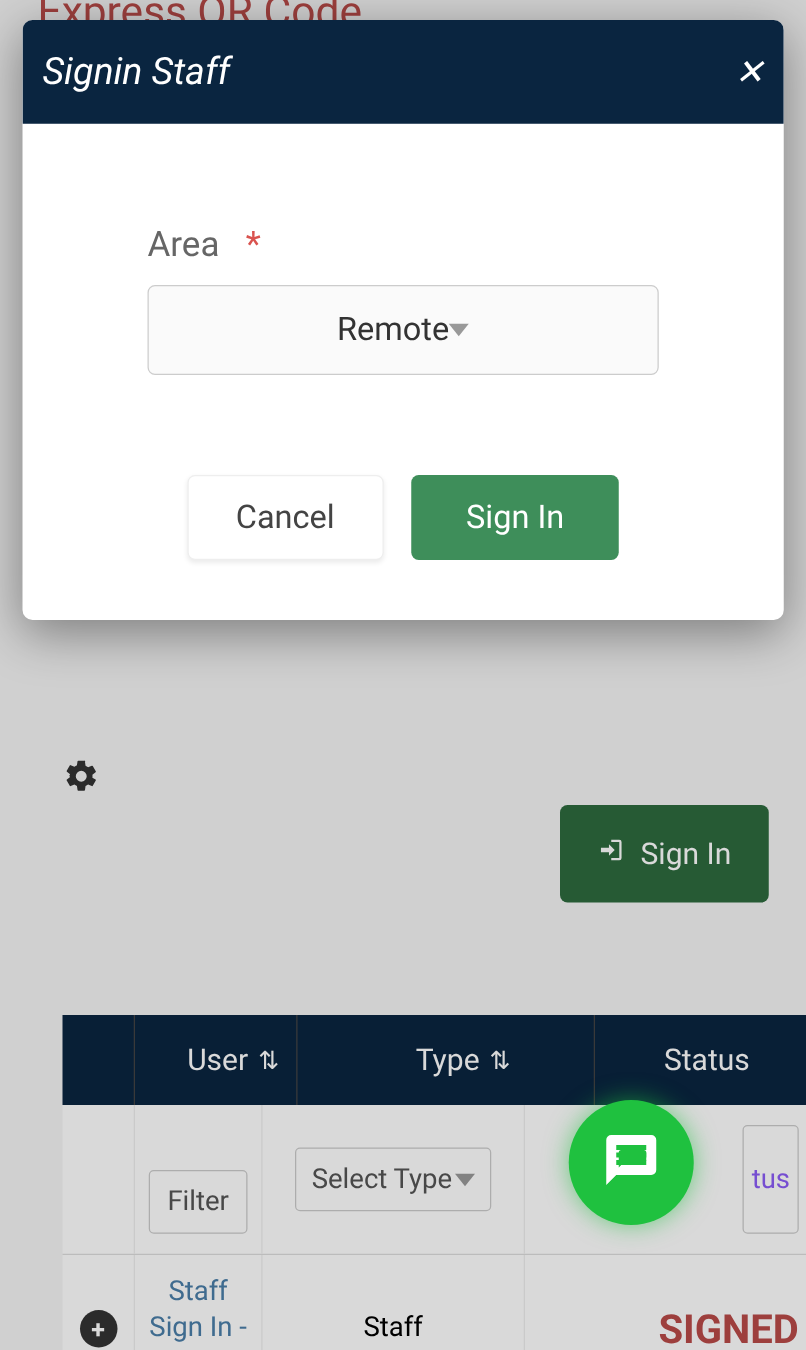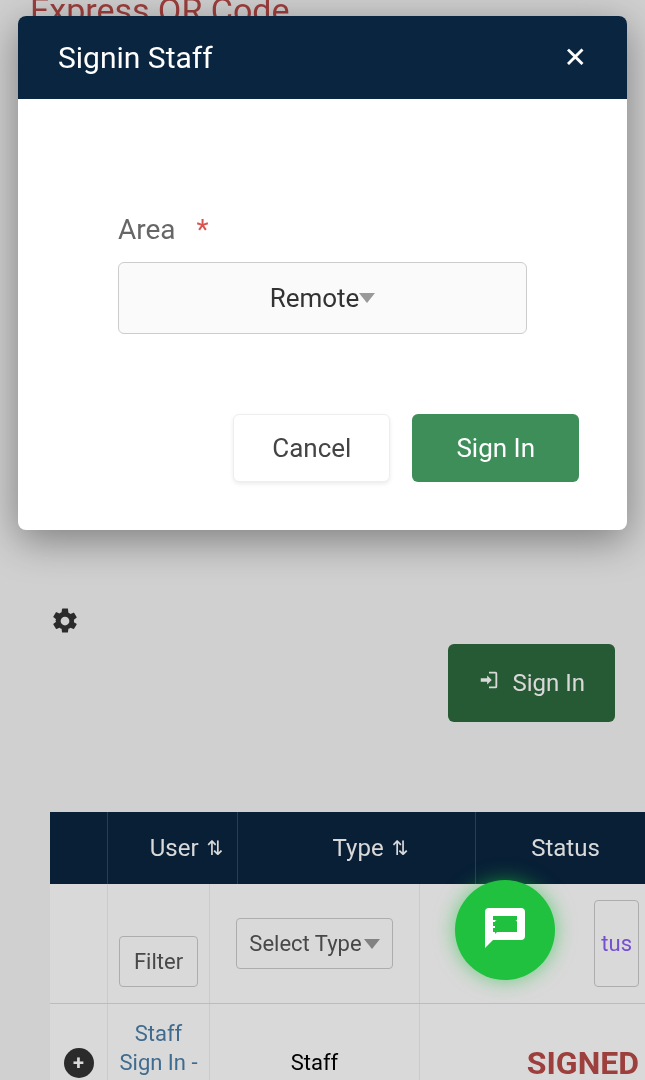--- a/index.html
+++ b/index.html
@@ -192,37 +192,37 @@
       right: 18px;
       background: #fff;
       border-radius: 8px;
       box-shadow: 0 10px 40px rgba(0,0,0,0.4);
       z-index: 10;
       overflow: hidden;
     }
     .modal-header {
       background: #0a2540;
       color: #fff;
-      padding: 24px 40px;
+      padding: 24px 16px;
       display: flex;
       justify-content: space-between;
       align-items: center;
+      font-style: italic;
     }
     .modal-title {
       font-size: 30px;
       font-weight: 400;
     }
     .modal-close {
       font-size: 28px;
       cursor: pointer;
       color: #fff;
     }
     .modal-body {
       padding: 80px 100px 60px 100px;
-      margin-top: 34px;
     }
     .field-label {
       font-size: 28px;
       color: #666;
       margin-bottom: 16px;
     }
     .field-required {
       color: #d9534f;
       margin-left: 14px;
     }
@@ -234,21 +234,21 @@
       font-size: 26px;
       color: #333;
       background: #fafafa;
       display: flex;
       justify-content: center;
       align-items: center;
       cursor: pointer;
     }
     .modal-footer {
       display: flex;
-      justify-content: flex-end;
+      justify-content: center;
       gap: 22px;
       padding: 20px 48px 48px 48px;
     }
     .btn-cancel {
       background: #fff;
       border: 1px solid #eee;
       border-radius: 6px;
       padding: 18px 38px;
       font-size: 26px;
       color: #444;

